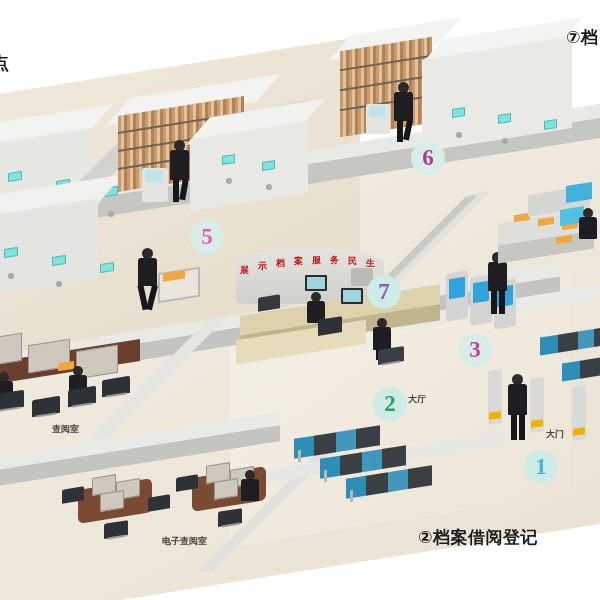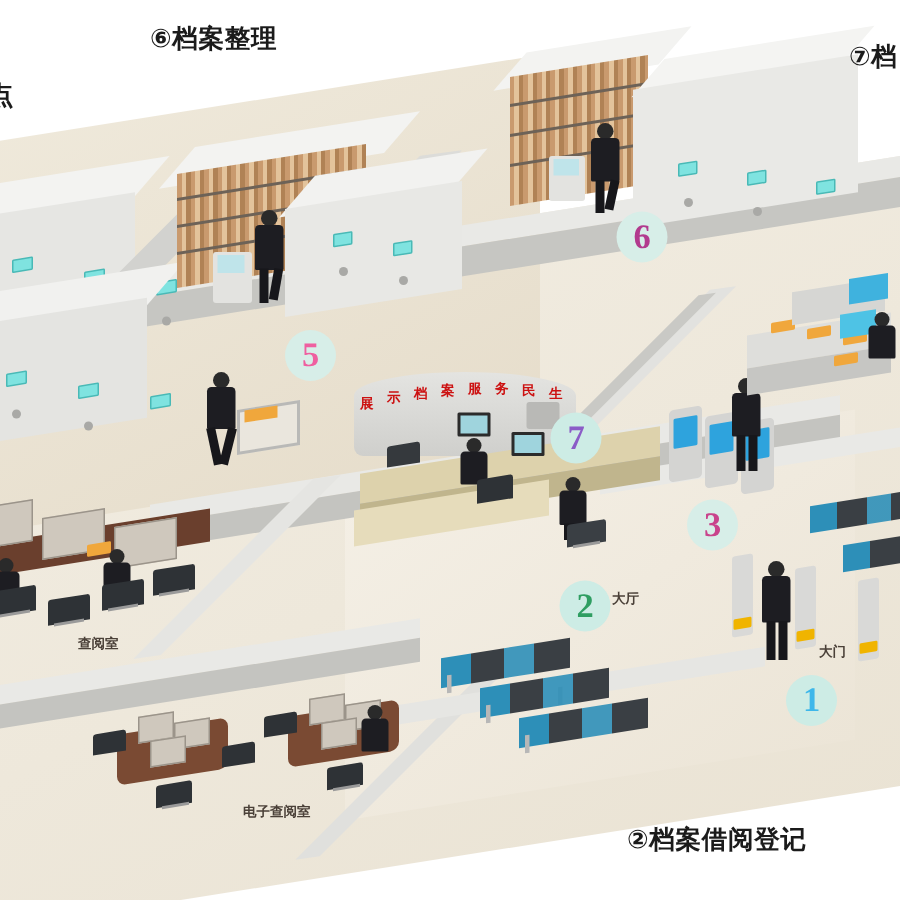--- a/index.html
+++ b/index.html
@@ -421,18 +421,17 @@
   </div>
   <div class="marker" style="left:367px;top:275px;background:#cdece5;color:#8b5cc7;">
     <span>7</span>
   </div>
 
   <div class="caption" style="left:52px;top:423px;">查阅室</div>
   <div class="caption" style="left:162px;top:535px;">电子查阅室</div>
   <div class="caption" style="left:408px;top:393px;">大厅</div>
   <div class="caption" style="left:546px;top:428px;">大门</div>
 
-  <div class="title-label" style="left:100px;top:14px;">⑥档案整理</div>
   <div class="title-label" style="left:-8px;top:52px;">点</div>
   <div class="title-label" style="left:566px;top:26px;">⑦档</div>
-  <div class="title-label" style="left:418px;top:548px;">②档案借阅登记</div>
+  <div class="title-label" style="left:418px;top:526px;">②档案借阅登记</div>
 
 </div>
 
 </body></html>

